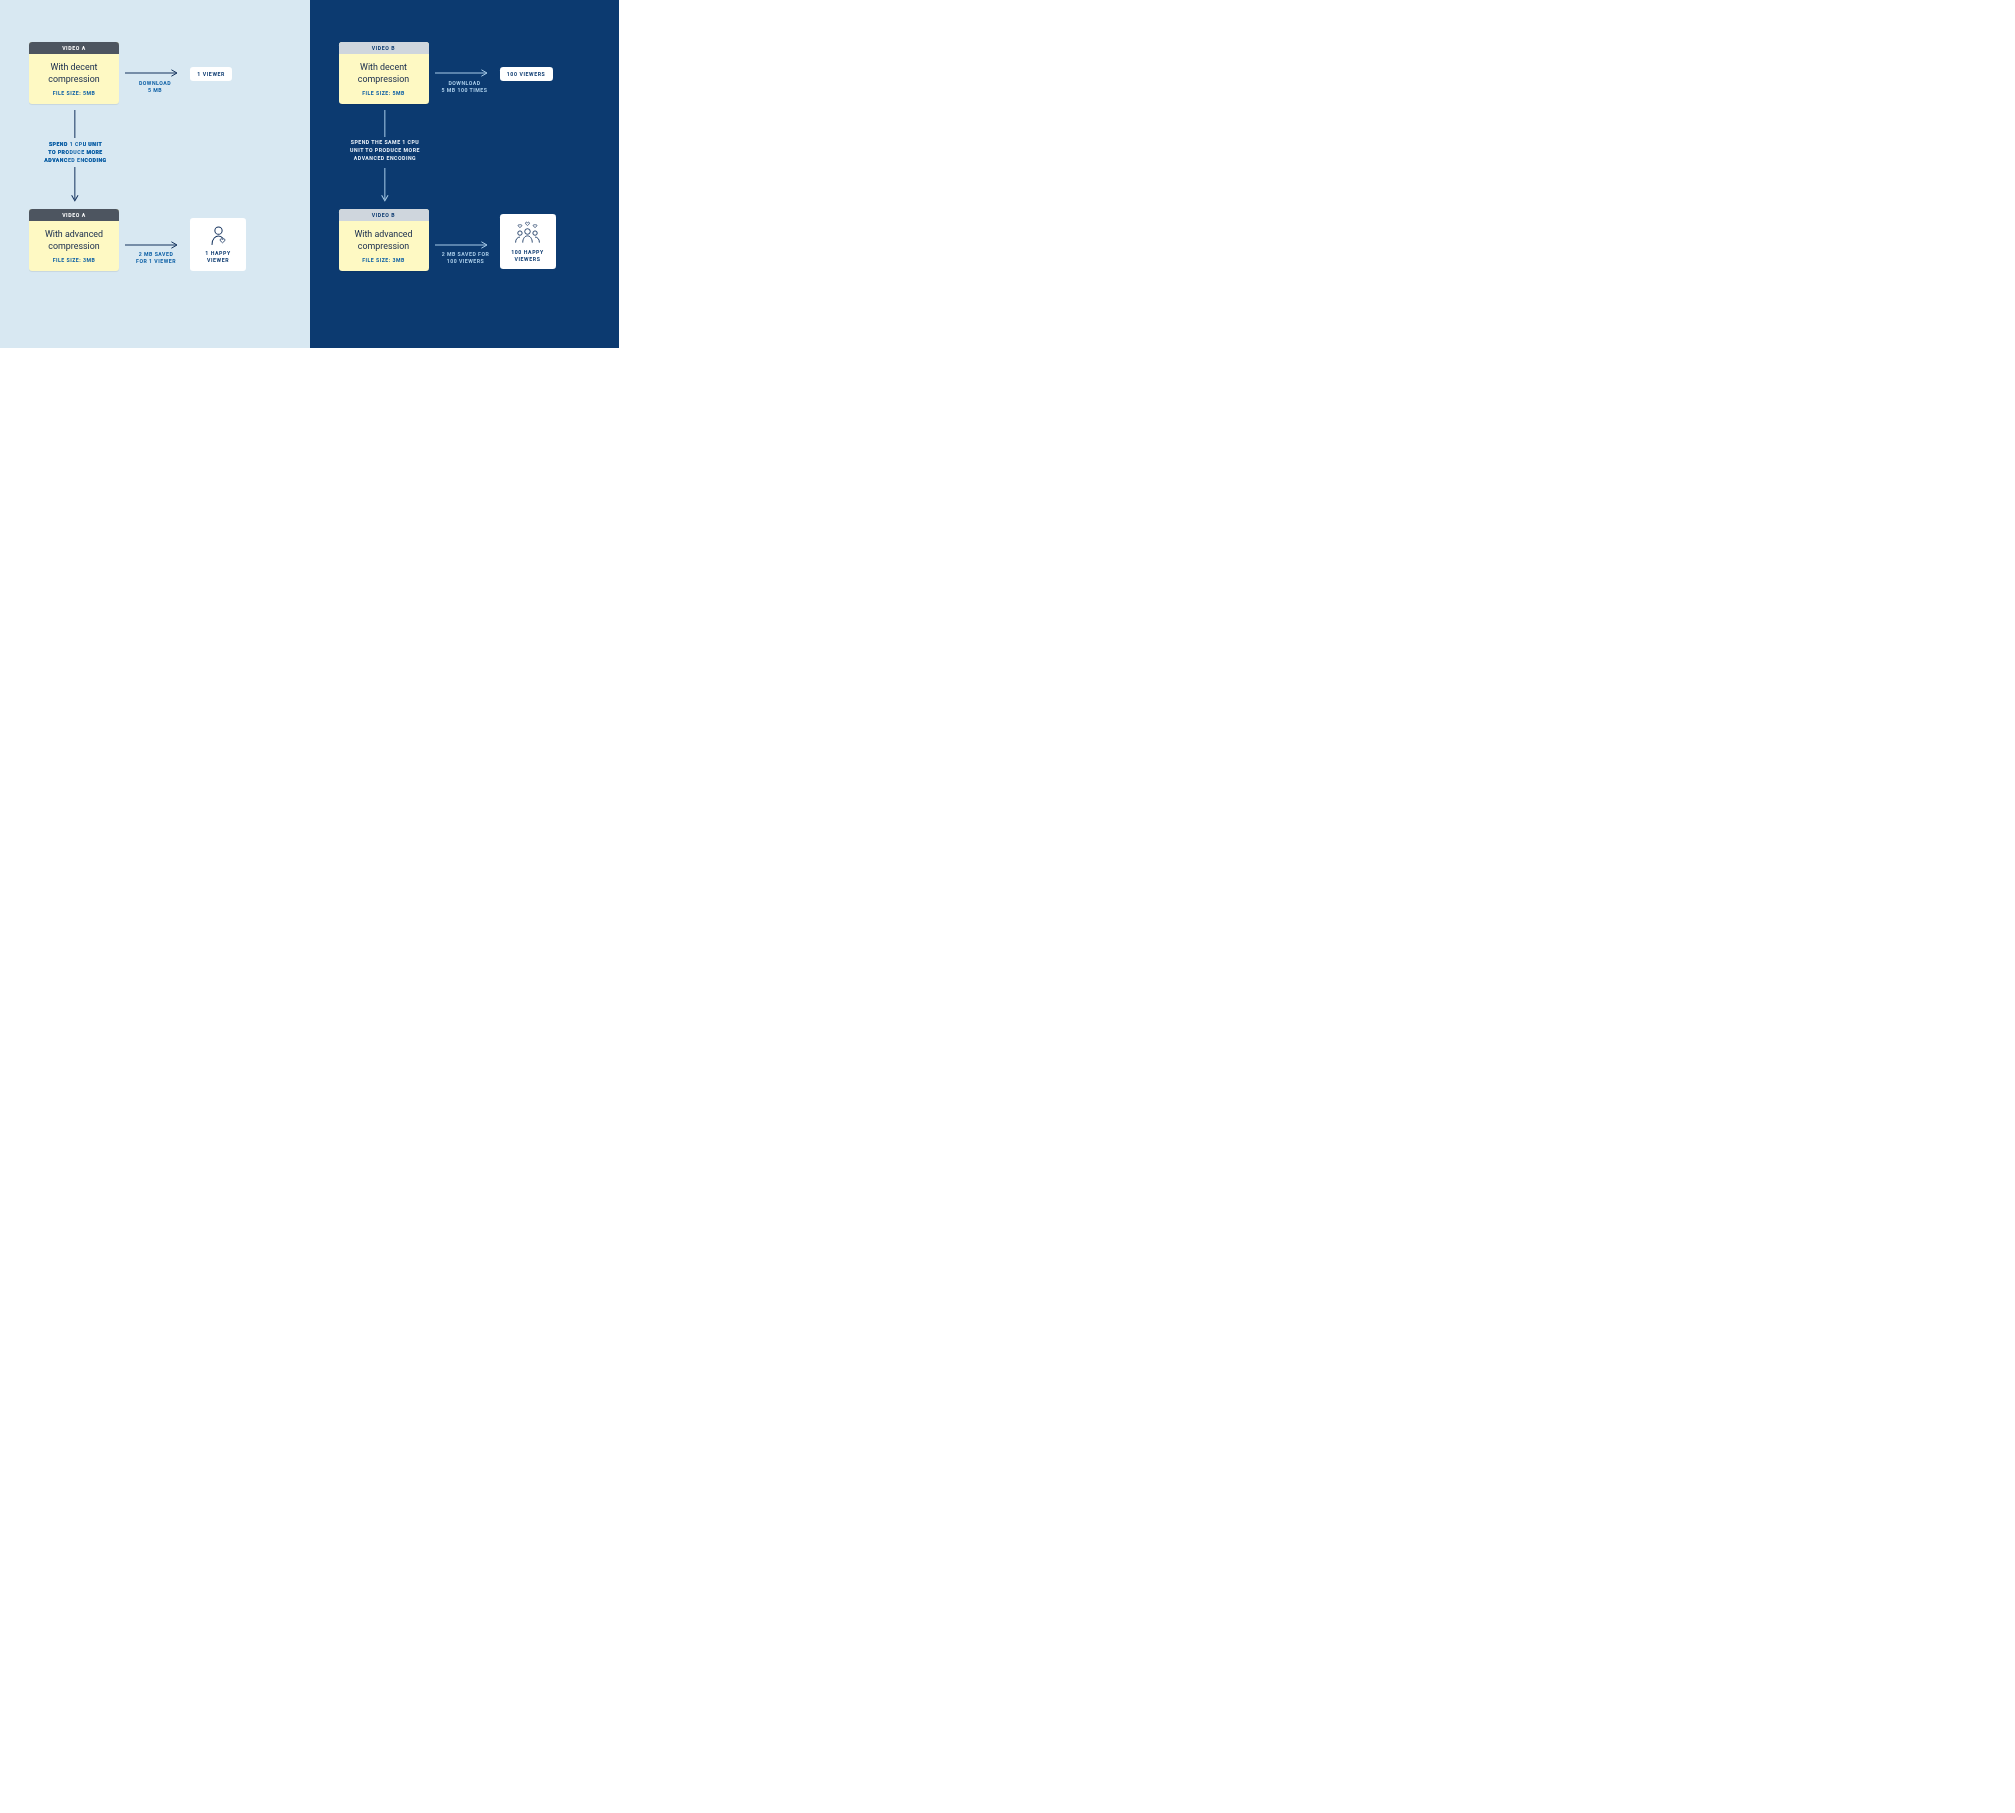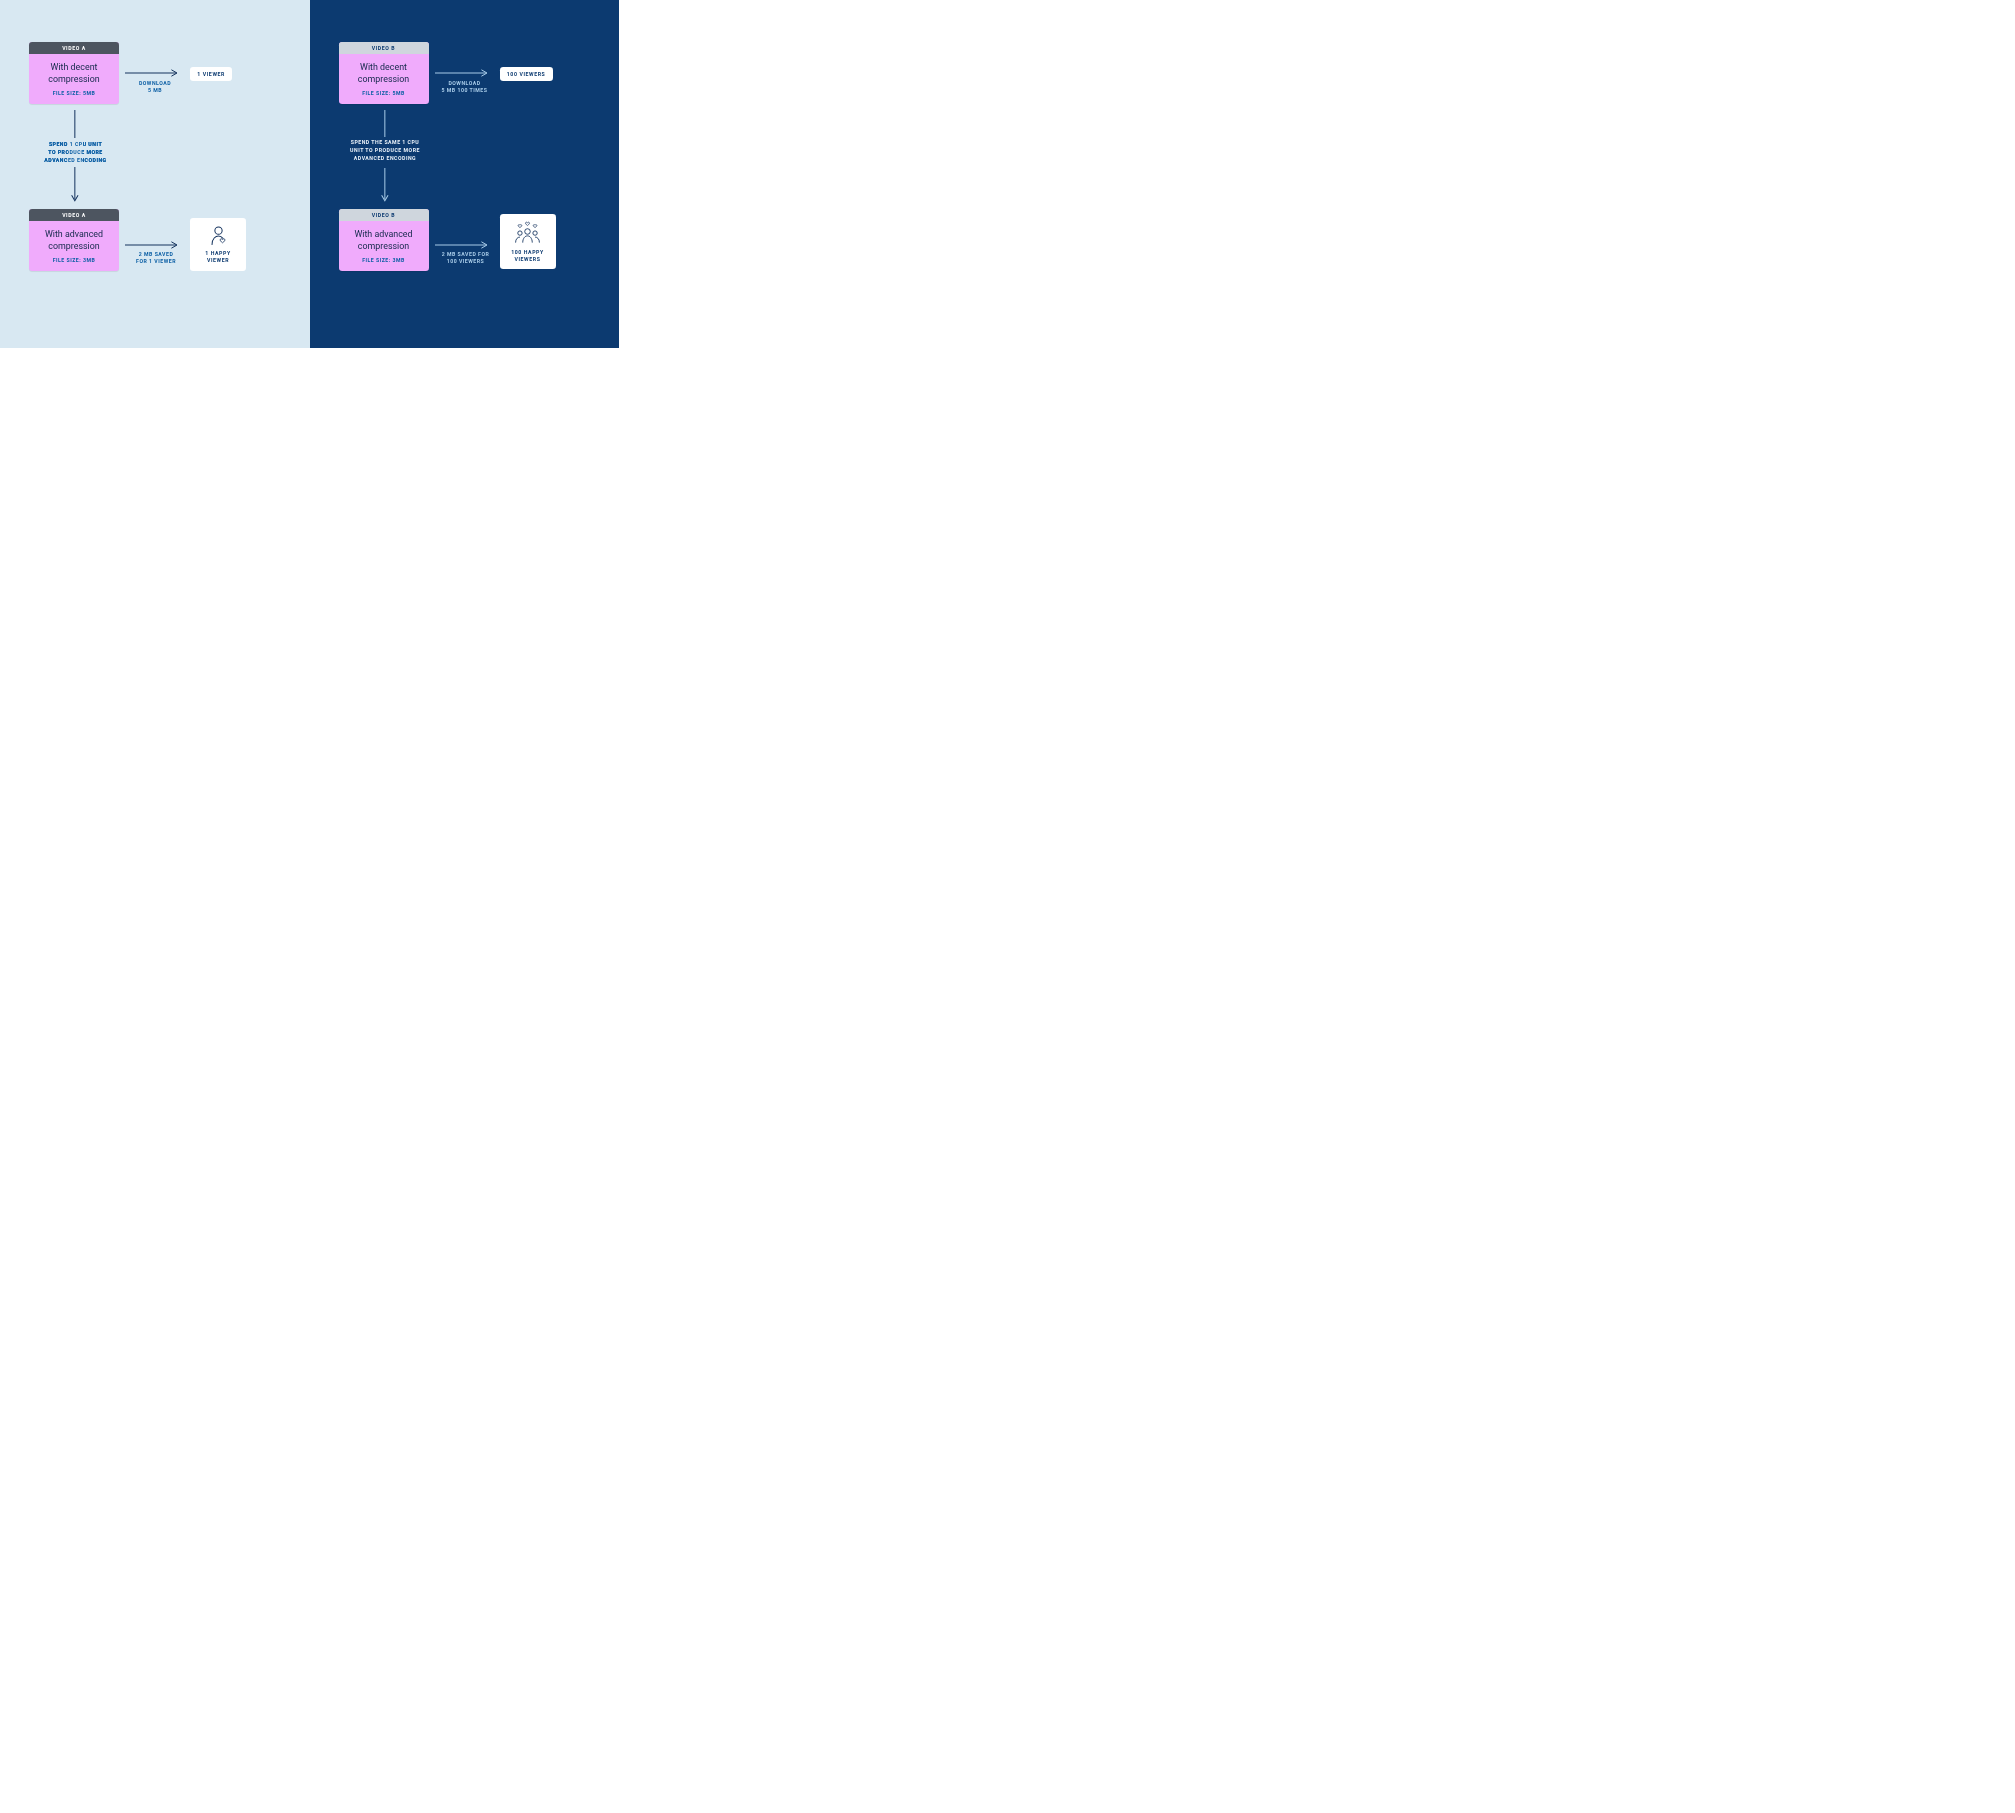--- a/index.html
+++ b/index.html
@@ -15,21 +15,21 @@
     height: 100%;
     position: relative;
     padding: 40px 24px 24px 24px;
   }
   .left-half  { background: #d8e8f2; }
   .right-half { background: #0c3a70; }
 
   
   .video-card {
     width: 90px;
-    background: #f0abfc;
+    background: #fef9c3;
     border-radius: 3.2px;
     overflow: hidden;
     box-shadow: 0 0.4px 0.8px rgba(0,0,0,0.08);
     position: absolute;
   }
   .vc-header {
     text-align: center;
     font-size: 5.2px;
     font-weight: 700;
     letter-spacing: 0.6px;

